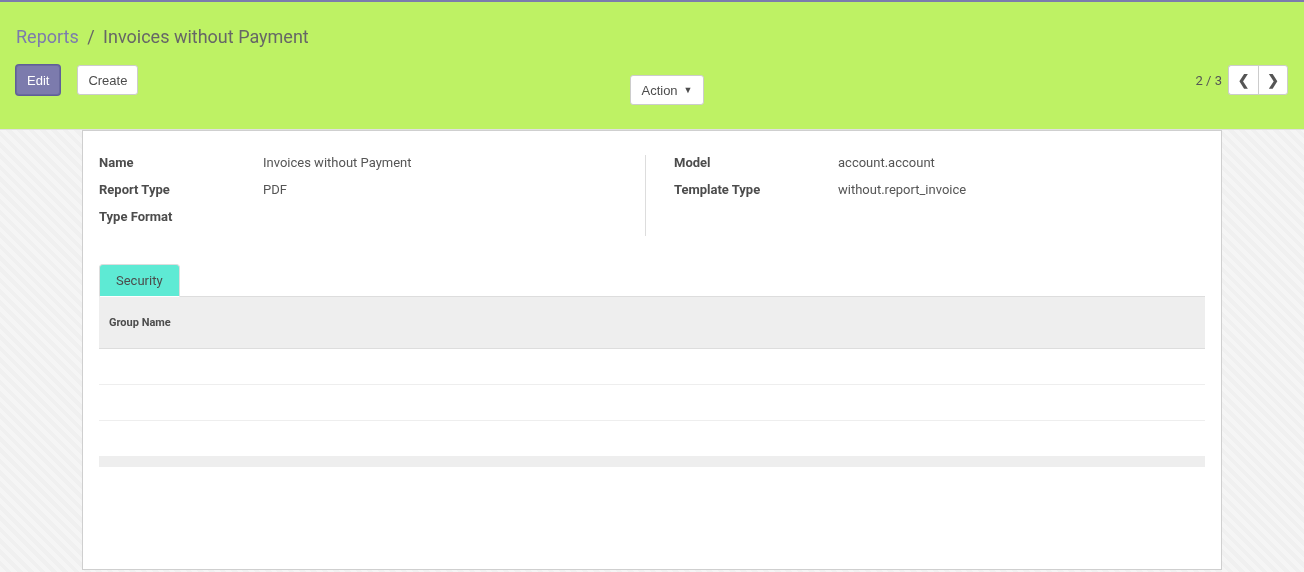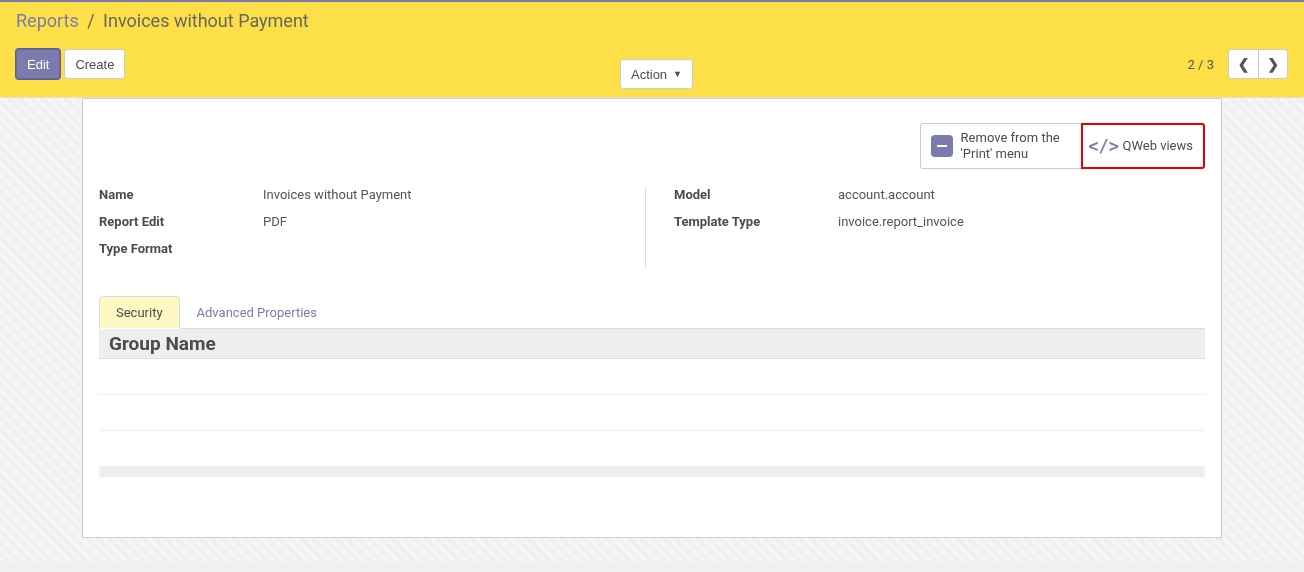--- a/index.html
+++ b/index.html
@@ -1,30 +1,30 @@
 <!DOCTYPE html>
 <html><head>
 <meta charset="utf-8">
 <style>
 * { box-sizing: border-box; margin: 0; padding: 0; }
 body { font-family: -apple-system, BlinkMacSystemFont, "Segoe UI", Roboto, "Helvetica Neue", Arial, sans-serif; font-size: 13px; color: #4c4c4c; background: #f0f0f0; }
 .top-border { height: 2px; background: #7c7bad; }
-.control-panel { background: #fde047; padding: 8px 16px; border-bottom: 1px solid #e0e0e0; }
+.control-panel { background: #bef264; padding: 24px 16px; border-bottom: 1px solid #e0e0e0; }
 .breadcrumb { margin-bottom: 8px; font-size: 18px; color: #666; }
 .breadcrumb a { color: #7c7bad; text-decoration: none; }
 .breadcrumb .sep { color: #666; margin: 0 4px; }
 .breadcrumb .current { color: #666; }
 .cp-row { display: flex; align-items: center; justify-content: space-between; }
-.cp-left { display: flex; gap: 4px; }
+.cp-left { display: flex; gap: 17px; }
 .cp-center { display: flex; margin-top: 20px; }
 .cp-right { display: flex; align-items: center; gap: 8px; }
 .btn { display: inline-flex; align-items: center; padding: 4px 10px; border: 1px solid #ccc; background: #fff; font-size: 13px; cursor: pointer; border-radius: 3px; color: #4c4c4c; height: 30px; }
 .btn-primary { background: #7c7bad; color: #fff; border: 1px solid #6a6a9e; box-shadow: 0 0 0 1px #5f5f98; }
 .btn .caret { margin-left: 6px; font-size: 9px; }
-.pager { display: flex; align-items: center; gap: 14px; }
+.pager { display: flex; align-items: center; gap: 6px; }
 .pager-count { font-size: 13px; color: #555; }
 .pager-btns { display: flex; }
 .pager-btn { width: 30px; height: 30px; border: 1px solid #ccc; background: #fff; display: flex; align-items: center; justify-content: center; cursor: pointer; font-size: 14px; font-weight: bold; color: #555; }
 .pager-btn:first-child { border-radius: 3px 0 0 3px; border-right: none; }
 .pager-btn:last-child { border-radius: 0 3px 3px 0; }
 .main-bg { padding: 0 0 24px 0; background: repeating-linear-gradient(45deg, #f5f5f5, #f5f5f5 4px, #f0f0f0 4px, #f0f0f0 8px); }
 .sheet { max-width: 1140px; margin: 0 auto; background: #fff; border: 1px solid #cfcfcf; padding: 24px 16px 24px 16px; min-height: 440px; }
 .btn-box { display: flex; justify-content: flex-end; margin-bottom: 18px; }
 .stat-btn { display: inline-flex; align-items: center; border: 1px solid #ccc; background: #fff; padding: 6px 10px; margin-left: -1px; cursor: pointer; font-size: 13px; color: #4c4c4c; height: 46px; }
 .stat-btn:first-child { border-radius: 3px 0 0 3px; }
@@ -34,23 +34,23 @@
 .stat-icon.code { color: #7c7bad; font-family: monospace; font-weight: bold; font-size: 17px; }
 .stat-txt { text-align: left; line-height: 1.25; max-width: 110px; }
 .form-cols { display: flex; gap: 15px; margin-bottom: 28px; }
 .form-col { flex: 1; }
 .form-row { display: flex; margin-bottom: 12px; }
 .form-label { width: 160px; font-weight: bold; color: #4c4c4c; font-size: 13px; flex-shrink: 0; }
 .form-value { color: #555; font-size: 13px; padding-left: 4px; }
 .form-col.right { border-left: 1px solid #ddd; padding-left: 28px; }
 .tabs { display: flex; border-bottom: 1px solid #ddd; margin-bottom: 0; }
 .tab { padding: 8px 16px; cursor: pointer; border: 1px solid transparent; border-bottom: none; margin-bottom: -1px; font-size: 13px; color: #7c7bad; border-radius: 4px 4px 0 0; }
-.tab.active { color: #4c4c4c; background: #fef9c3; border-color: #ddd; border-bottom: 1px solid #fff; }
+.tab.active { color: #4c4c4c; background: #5eead4; border-color: #ddd; border-bottom: 1px solid #fff; }
 .table-wrap { margin-top: 0; }
-.table-header { background: #eee; padding: 3px 10px; font-weight: bold; color: #4c4c4c; font-size: 19px; border-bottom: 1px solid #ddd; }
+.table-header { background: #eee; padding: 19px 10px; font-weight: bold; color: #4c4c4c; font-size: 11px; border-bottom: 1px solid #ddd; }
 .table-row { border-bottom: 1px solid #eee; height: 36px; }
 .table-footer { background: #eee; height: 10px; margin-top: 0px; }
 </style>
 </head>
 <body>
 
 <div class="top-border"></div>
 
 <div class="control-panel">
   <div class="breadcrumb">
@@ -81,65 +81,50 @@
           </div>
         </div>
       </div>
     </div>
   </div>
 </div>
 
 <div class="main-bg">
   <div class="sheet">
 
-    <div class="btn-box">
-      <div class="stat-btn">
-        <div class="stat-icon minus">
-          <svg width="14" height="14" viewBox="0 0 14 14">
-              <rect x="2" y="6" width="10" height="2" fill="#fff"></rect>
-            </svg>
-        </div>
-        <div class="stat-txt">Remove from the 'Print' menu</div>
-      </div>
-      <div class="stat-btn highlighted">
-        <div class="stat-icon code">&lt;/&gt;</div>
-        <div class="stat-txt">QWeb views</div>
-      </div>
-    </div>
 
     <div class="form-cols">
       <div class="form-col">
         <div class="form-row">
           <div class="form-label">Name</div>
           <div class="form-value">Invoices without Payment</div>
         </div>
         <div class="form-row">
-          <div class="form-label">Report Edit</div>
+          <div class="form-label">Report Type</div>
           <div class="form-value">PDF</div>
         </div>
         <div class="form-row">
           <div class="form-label">Type Format</div>
           <div class="form-value"></div>
         </div>
       </div>
       <div class="form-col right">
         <div class="form-row">
           <div class="form-label">Model</div>
           <div class="form-value">account.account</div>
         </div>
         <div class="form-row">
           <div class="form-label">Template Type</div>
-          <div class="form-value">invoice.report_invoice</div>
+          <div class="form-value">without.report_invoice</div>
         </div>
       </div>
     </div>
 
     <div class="tabs">
       <div class="tab active">Security</div>
-      <div class="tab">Advanced Properties</div>
     </div>
 
     <div class="table-wrap">
       <div class="table-header">Group Name</div>
       <div class="table-row"></div>
       <div class="table-row"></div>
       <div class="table-row"></div>
       <div class="table-footer"></div>
     </div>
 

